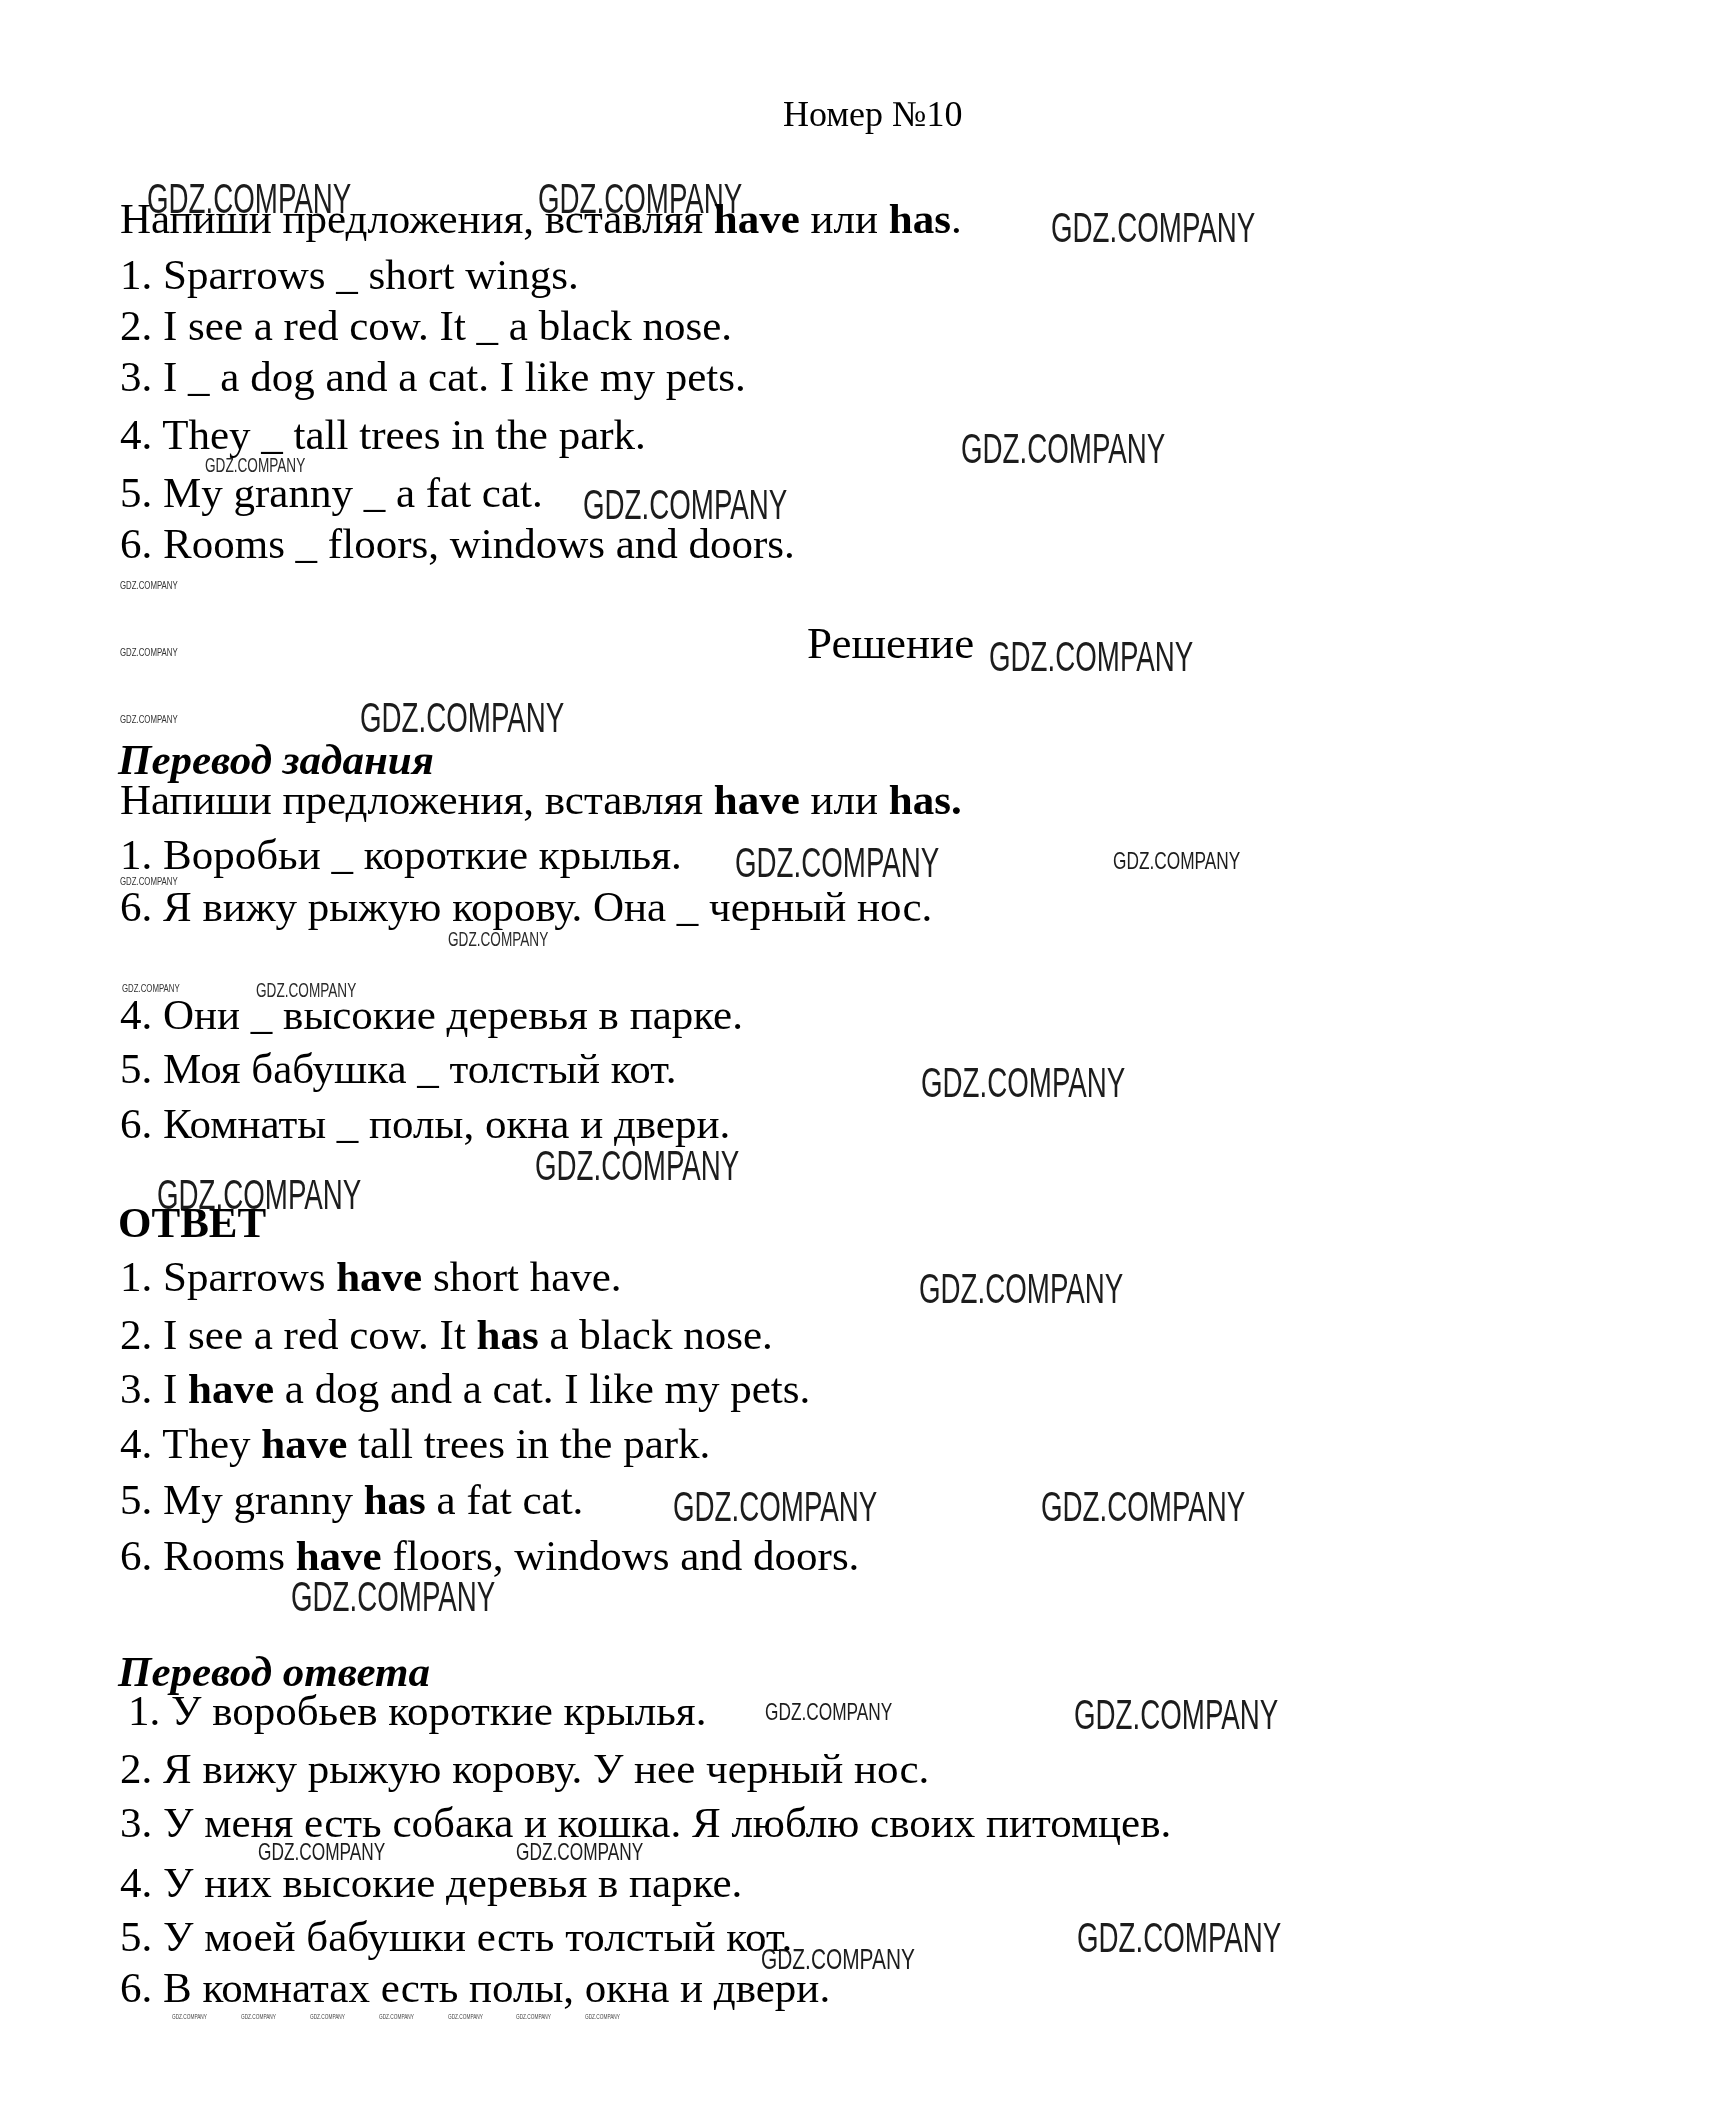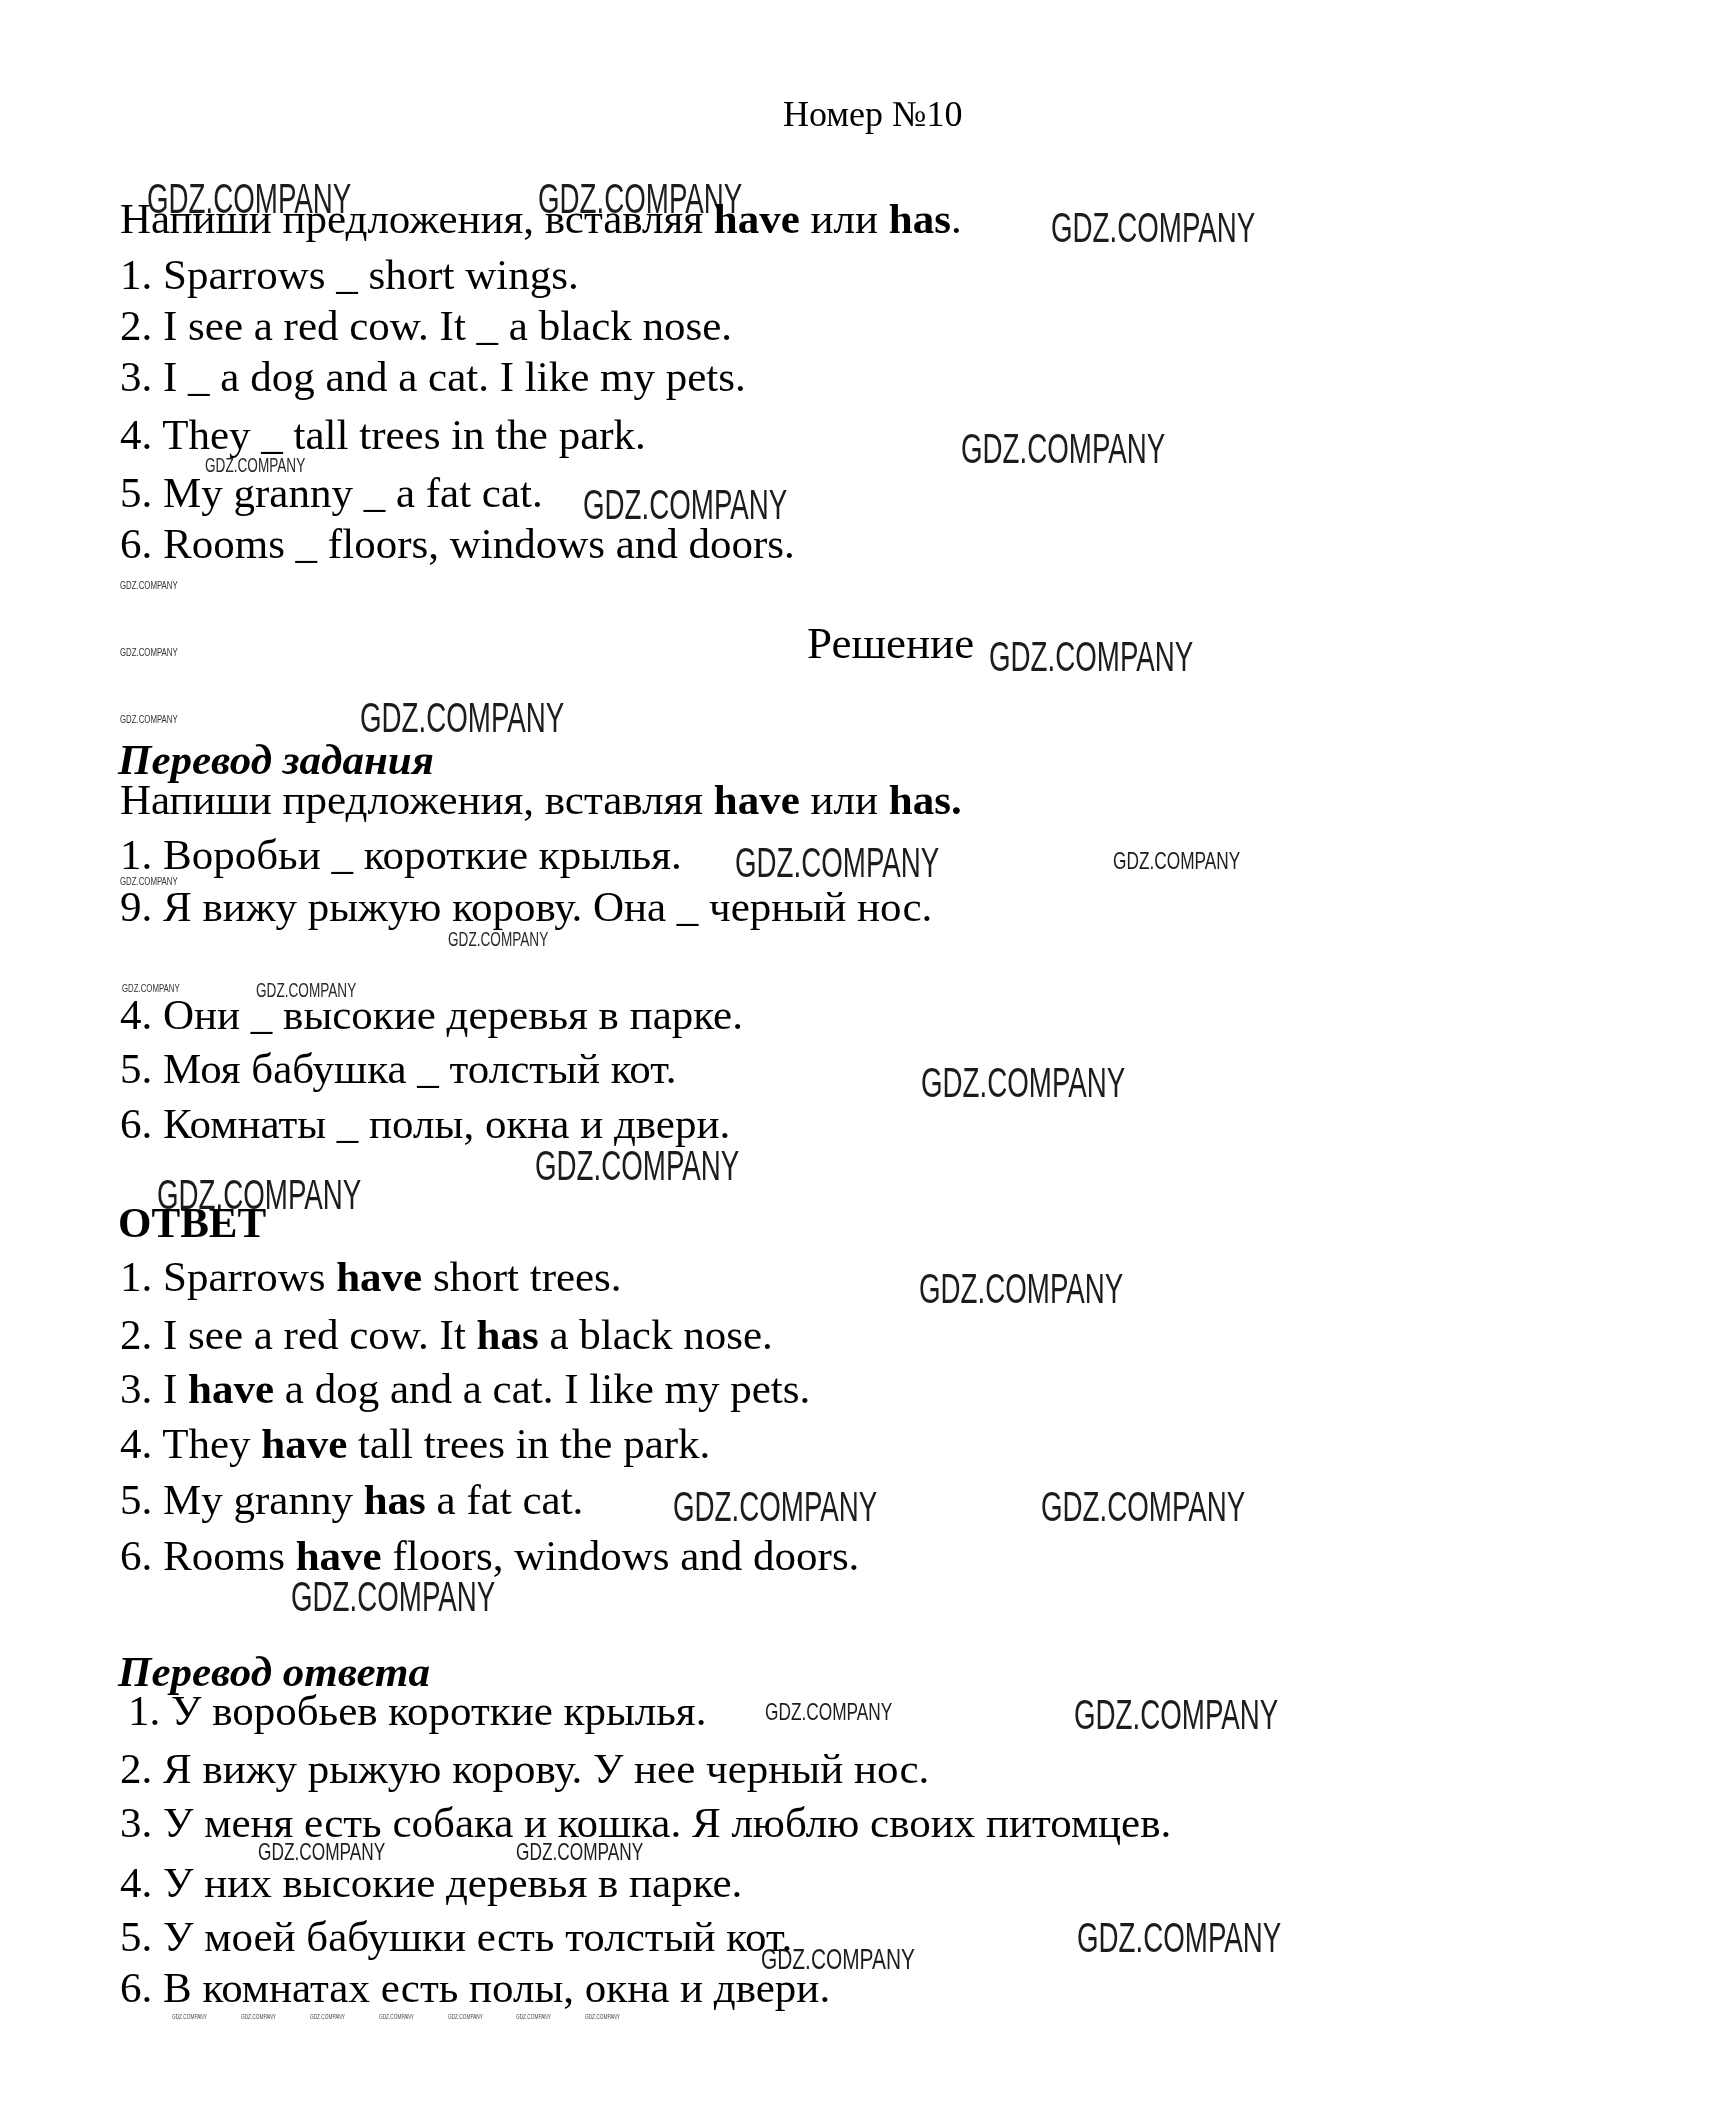--- a/index.html
+++ b/index.html
@@ -93,27 +93,27 @@
   <div class="t" style="left:120px;top:355px">3. I _ a dog and a cat. I like my pets.</div>
   <div class="t" style="left:120px;top:413px">4. They _ tall trees in the park.</div>
   <div class="t" style="left:120px;top:471px">5. My granny _ a fat cat.</div>
   <div class="t" style="left:120px;top:522px">6. Rooms _ floors, windows and doors.</div>
 
   <div class="t sol" style="left:807px;top:621px">Решение</div>
 
   <div class="t h-bi" style="left:118px;top:724px">Перевод задания</div>
   <div class="t" style="left:120px;top:778px"><span>Напиши предложения, вставляя </span><b>have</b><span> или </span><b>has.</b><span></span></div>
   <div class="t" style="left:120px;top:833px">1. Воробьи _ короткие крылья.</div>
-  <div class="t" style="left:120px;top:885px">9. Я вижу рыжую корову. Она _ черный нос.</div>
+  <div class="t" style="left:120px;top:885px">6. Я вижу рыжую корову. Она _ черный нос.</div>
   <div class="t" style="left:120px;top:993px">4. Они _ высокие деревья в парке.</div>
   <div class="t" style="left:120px;top:1047px">5. Моя бабушка _ толстый кот.</div>
   <div class="t" style="left:120px;top:1102px">6. Комнаты _ полы, окна и двери.</div>
 
   <div class="t h-b" style="left:118px;top:1201px">ОТВЕТ</div>
-  <div class="t" style="left:120px;top:1255px"><span>1. Sparrows </span><b>have</b><span> short trees.</span></div>
+  <div class="t" style="left:120px;top:1255px"><span>1. Sparrows </span><b>have</b><span> short have.</span></div>
   <div class="t" style="left:120px;top:1313px"><span>2. I see a red cow. It </span><b>has</b><span> a black nose.</span></div>
   <div class="t" style="left:120px;top:1367px"><span>3. I </span><b>have</b><span> a dog and a cat. I like my pets.</span></div>
   <div class="t" style="left:120px;top:1422px"><span>4. They </span><b>have</b><span> tall trees in the park.</span></div>
   <div class="t" style="left:120px;top:1478px"><span>5. My granny </span><b>has</b><span> a fat cat.</span></div>
   <div class="t" style="left:120px;top:1534px"><span>6. Rooms </span><b>have</b><span> floors, windows and doors.</span></div>
 
   <div class="t h-bi" style="left:118px;top:1636px">Перевод ответа</div>
   <div class="t" style="left:128px;top:1689px">1. У воробьев короткие крылья.</div>
   <div class="t" style="left:120px;top:1747px">2. Я вижу рыжую корову. У нее черный нос.</div>
   <div class="t" style="left:120px;top:1801px">3. У меня есть собака и кошка. Я люблю своих питомцев.</div>

